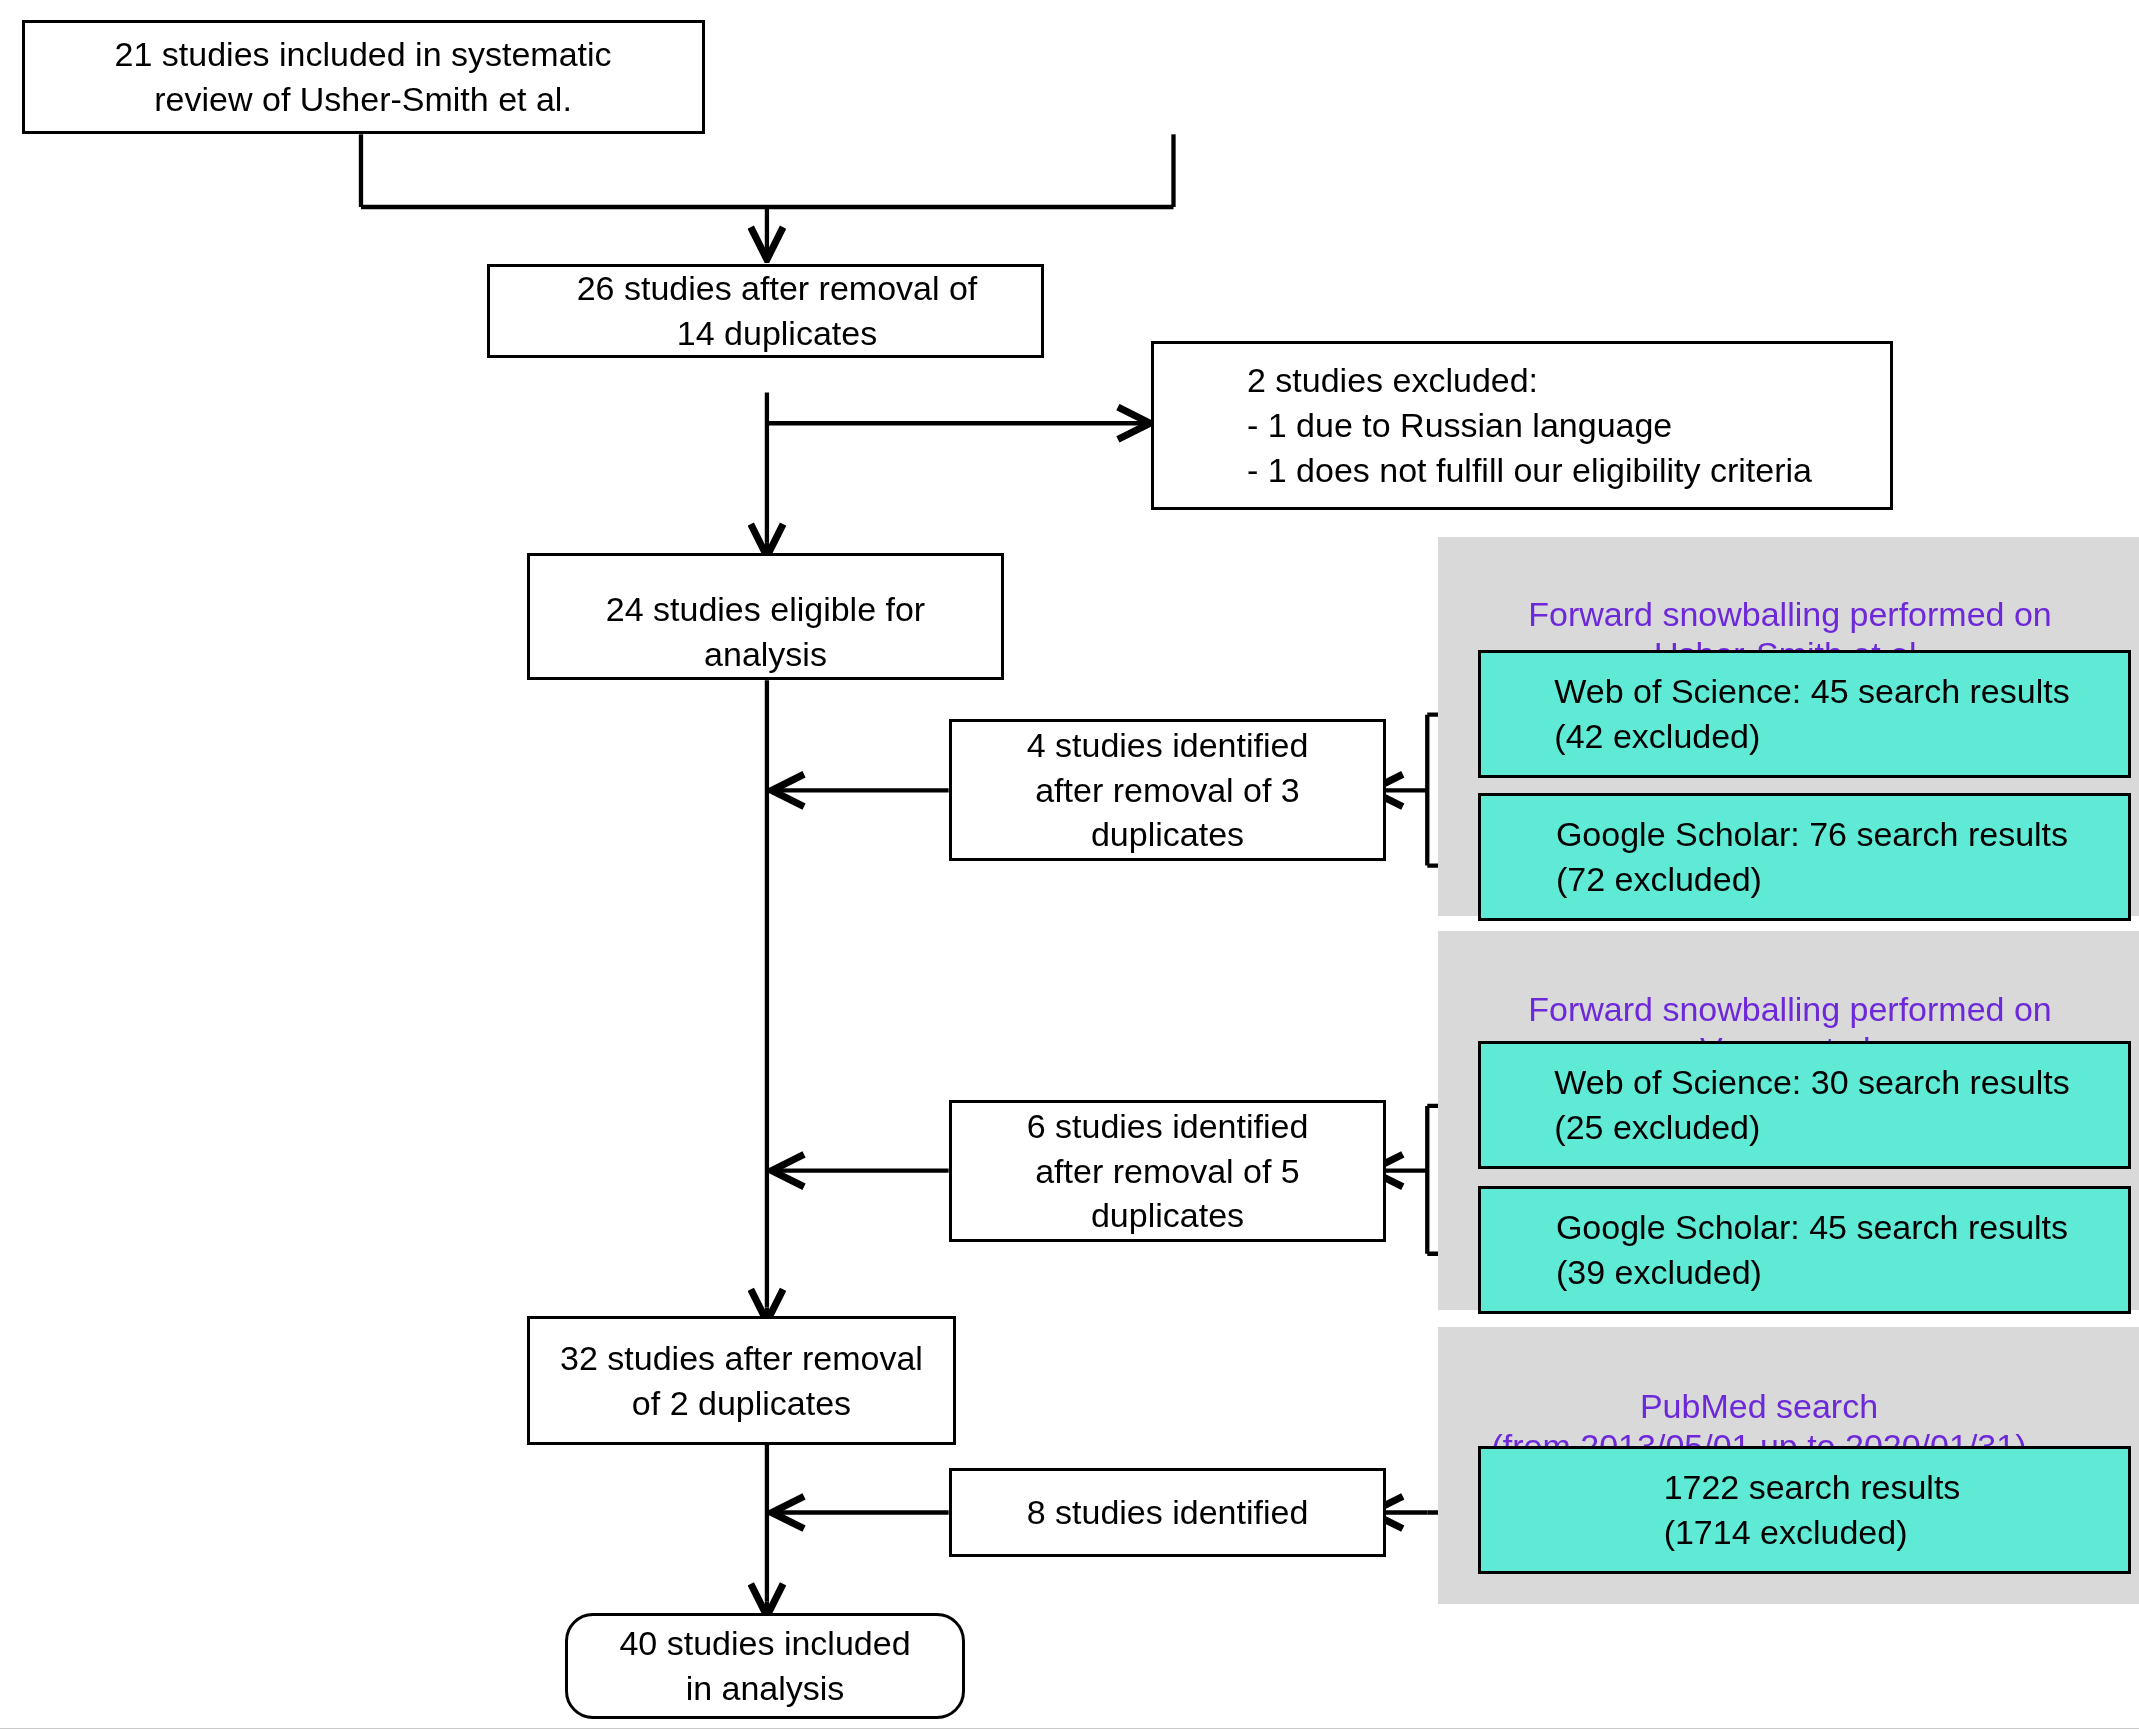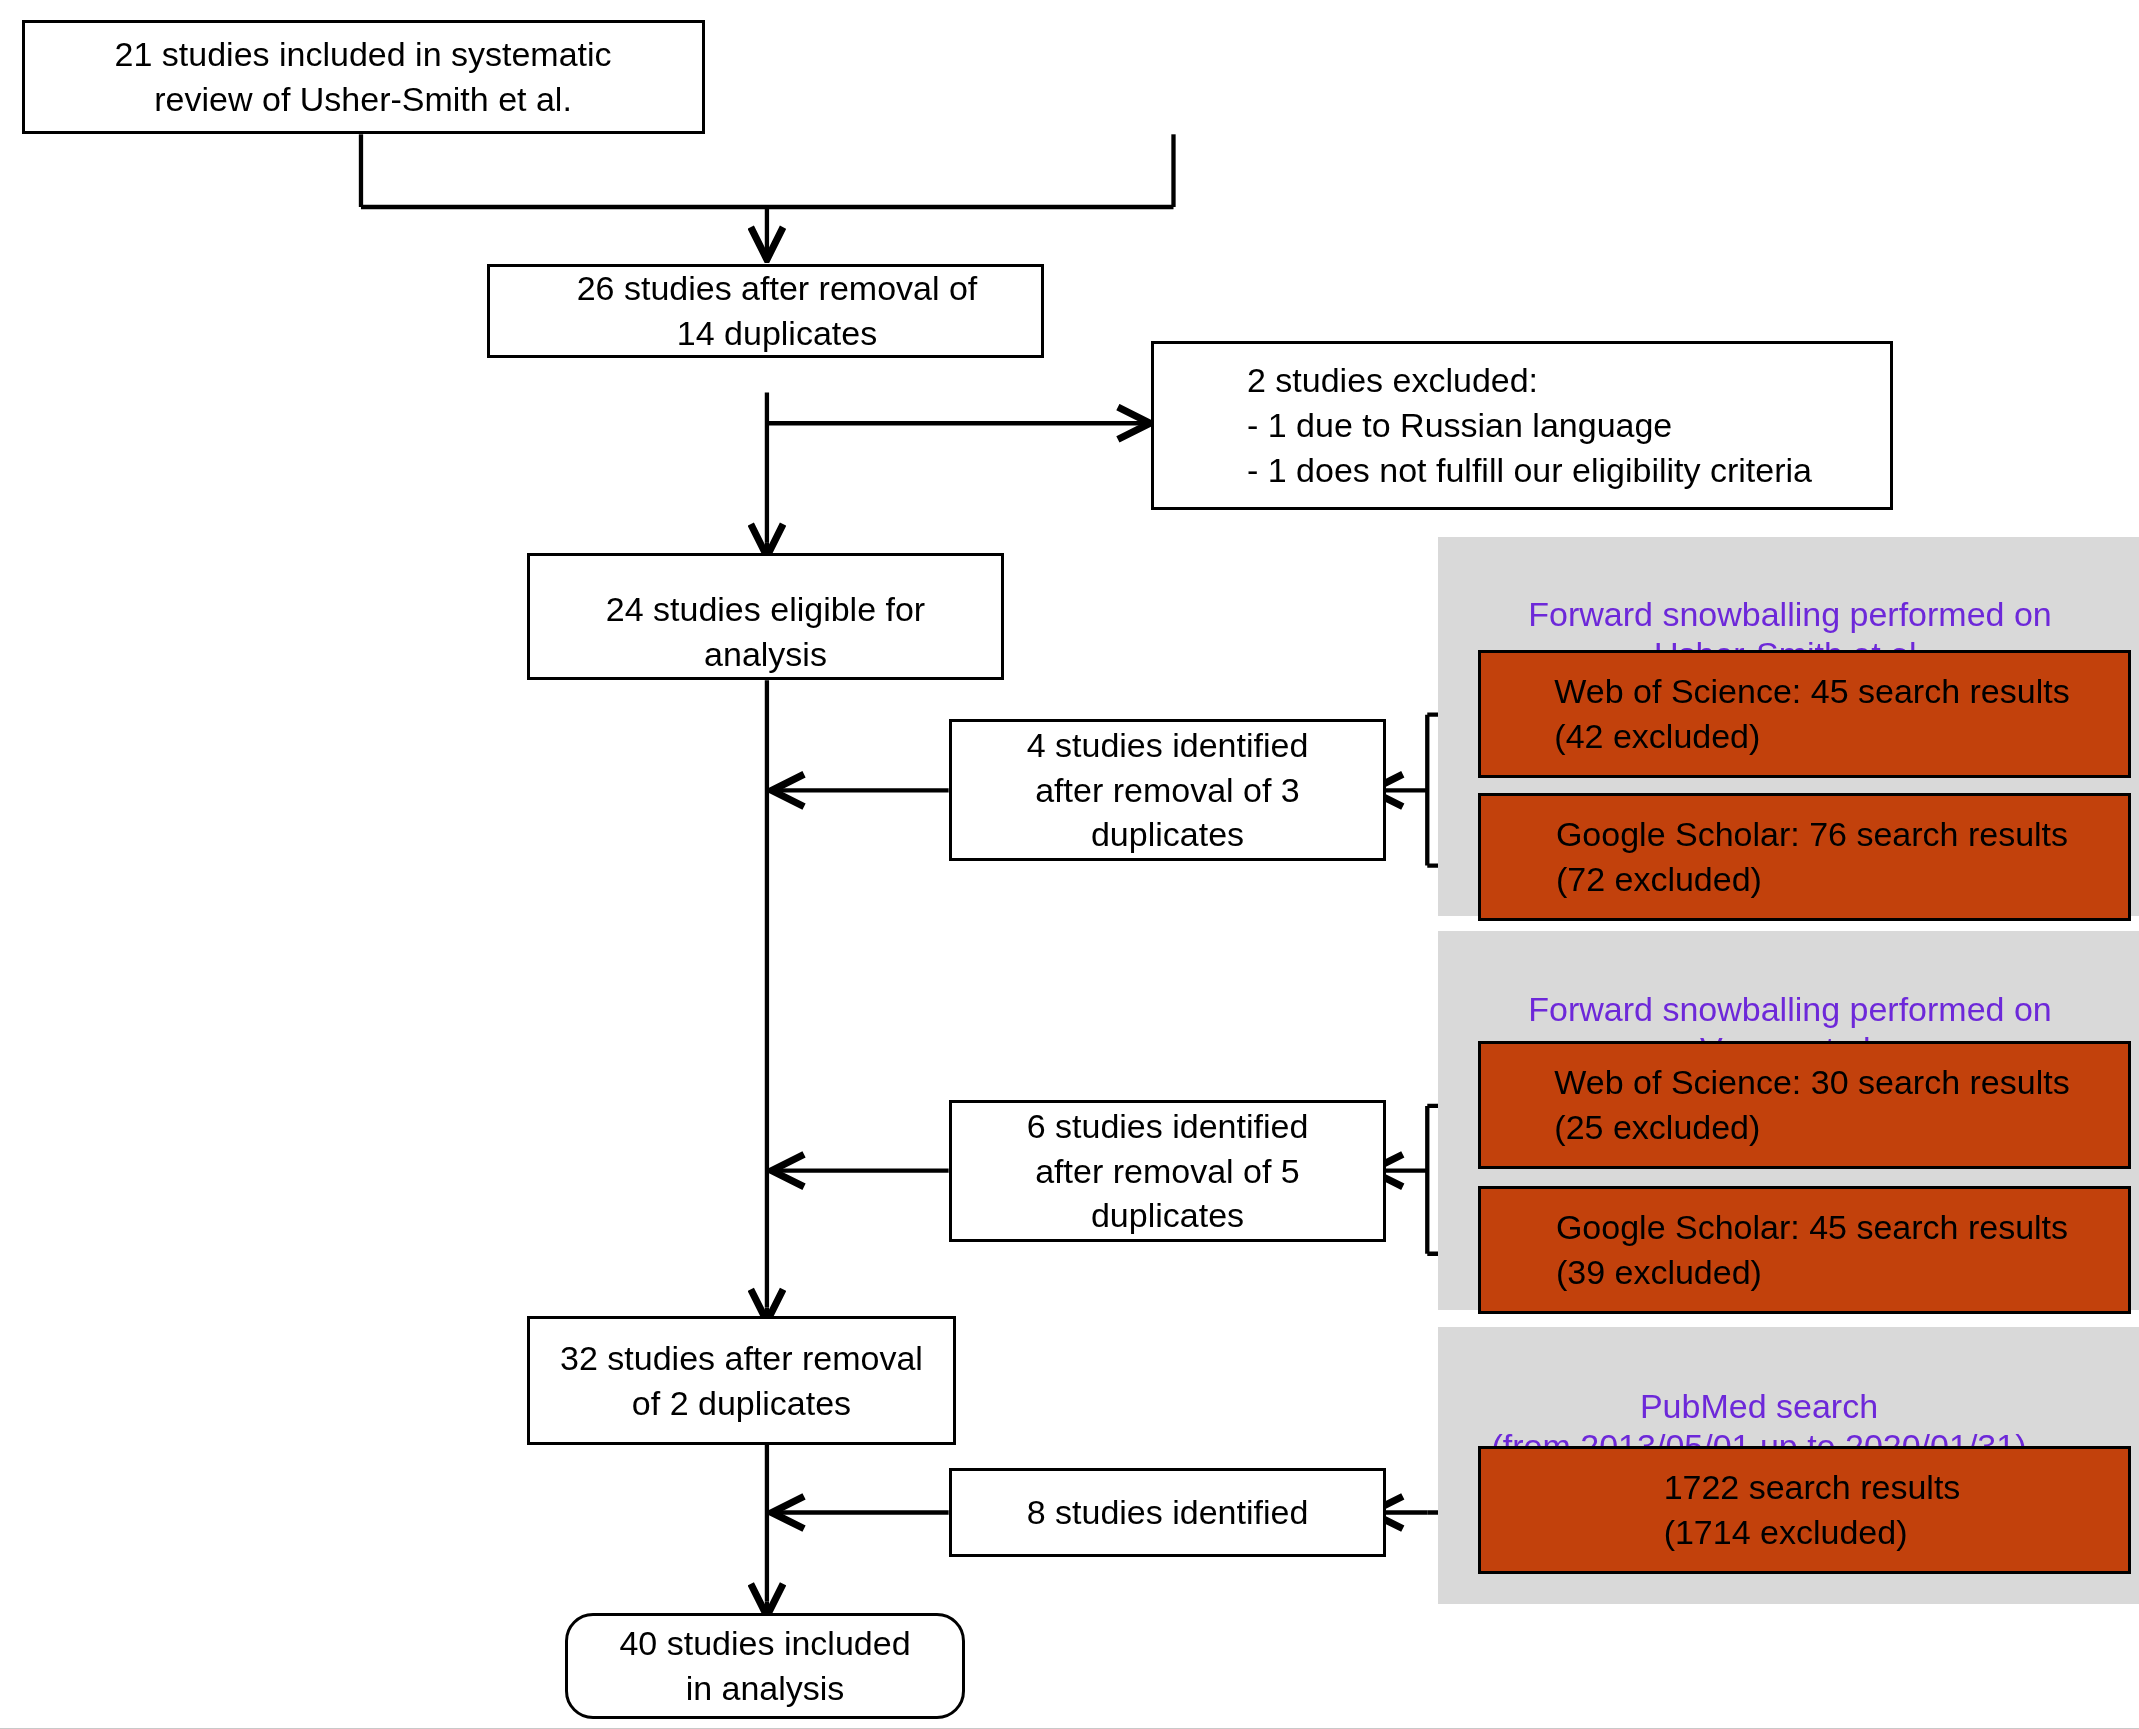--- a/index.html
+++ b/index.html
@@ -46,21 +46,21 @@
     align-items: center;
     justify-content: center;
     text-align: center;
     font-size: 34px;
     line-height: 1.30;
     color: #000000;
     white-space: pre-line;
     padding: 0 11px;
   }
   .node.shaded {
-    background: #c2410c;
+    background: #5eead4;
   }
   .node.leftalign {
     justify-content: center;
     text-align: left;
     padding-left: 26px;
   }
   .node.multiline {
     line-height: 1.32;
   }
   .bottomline {

